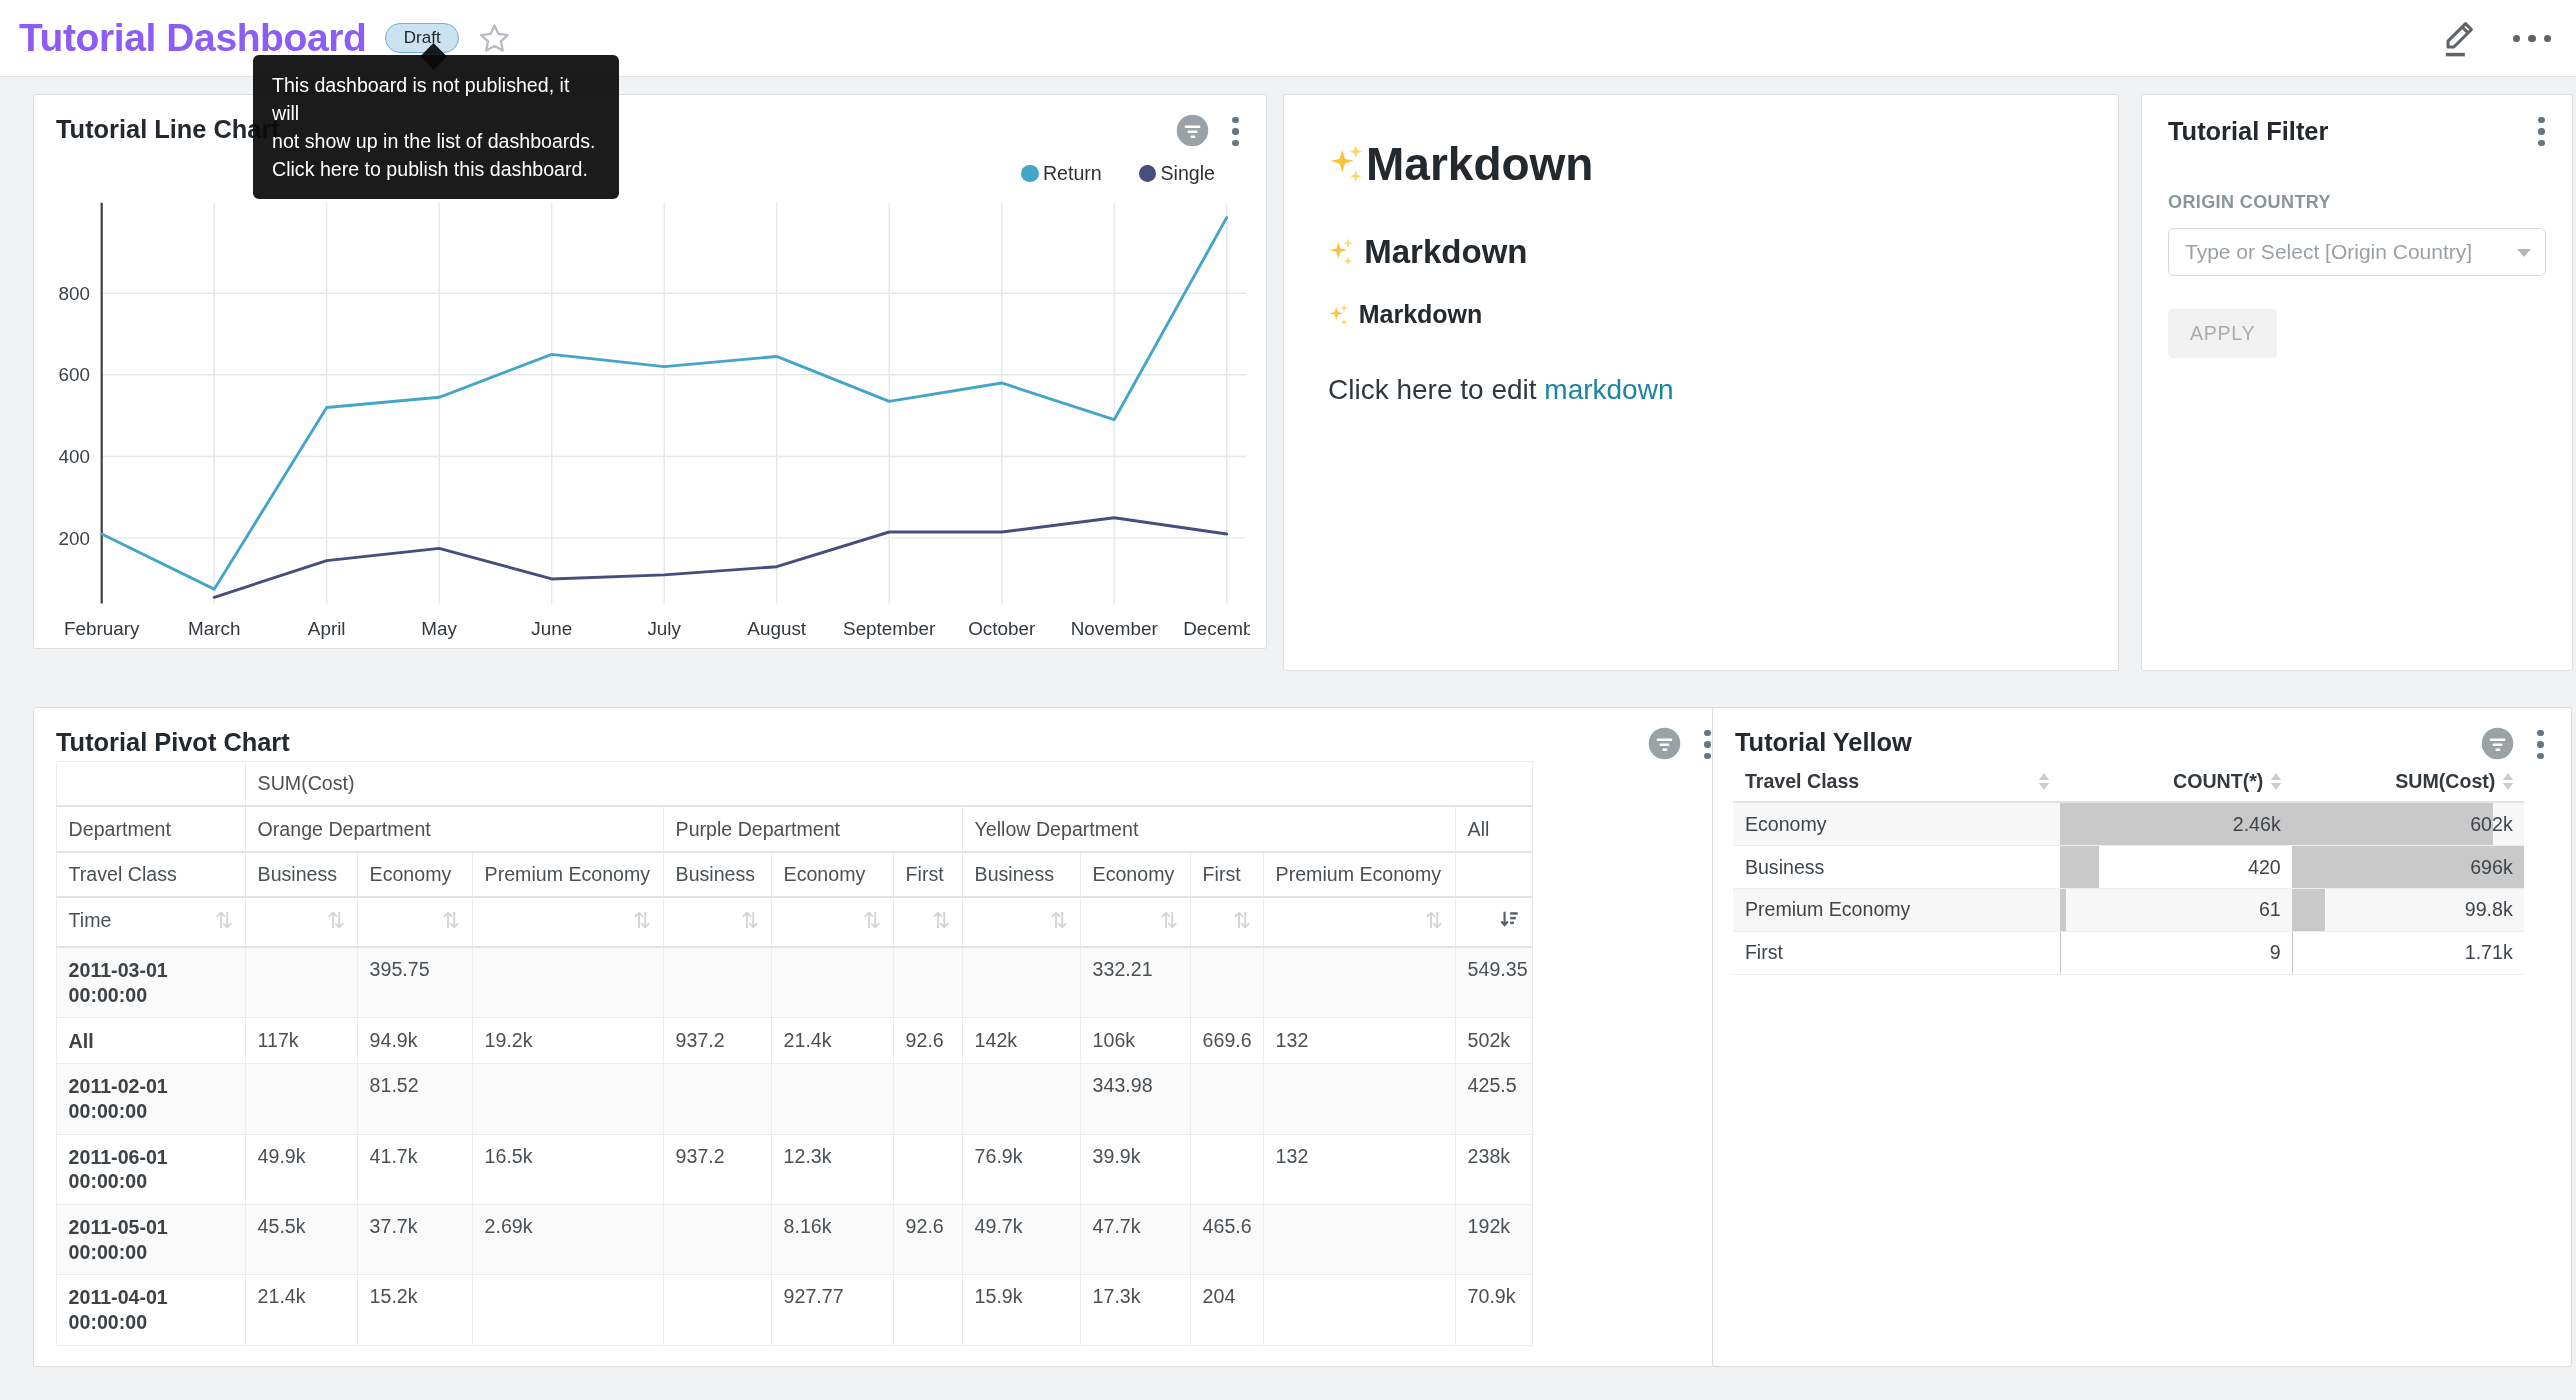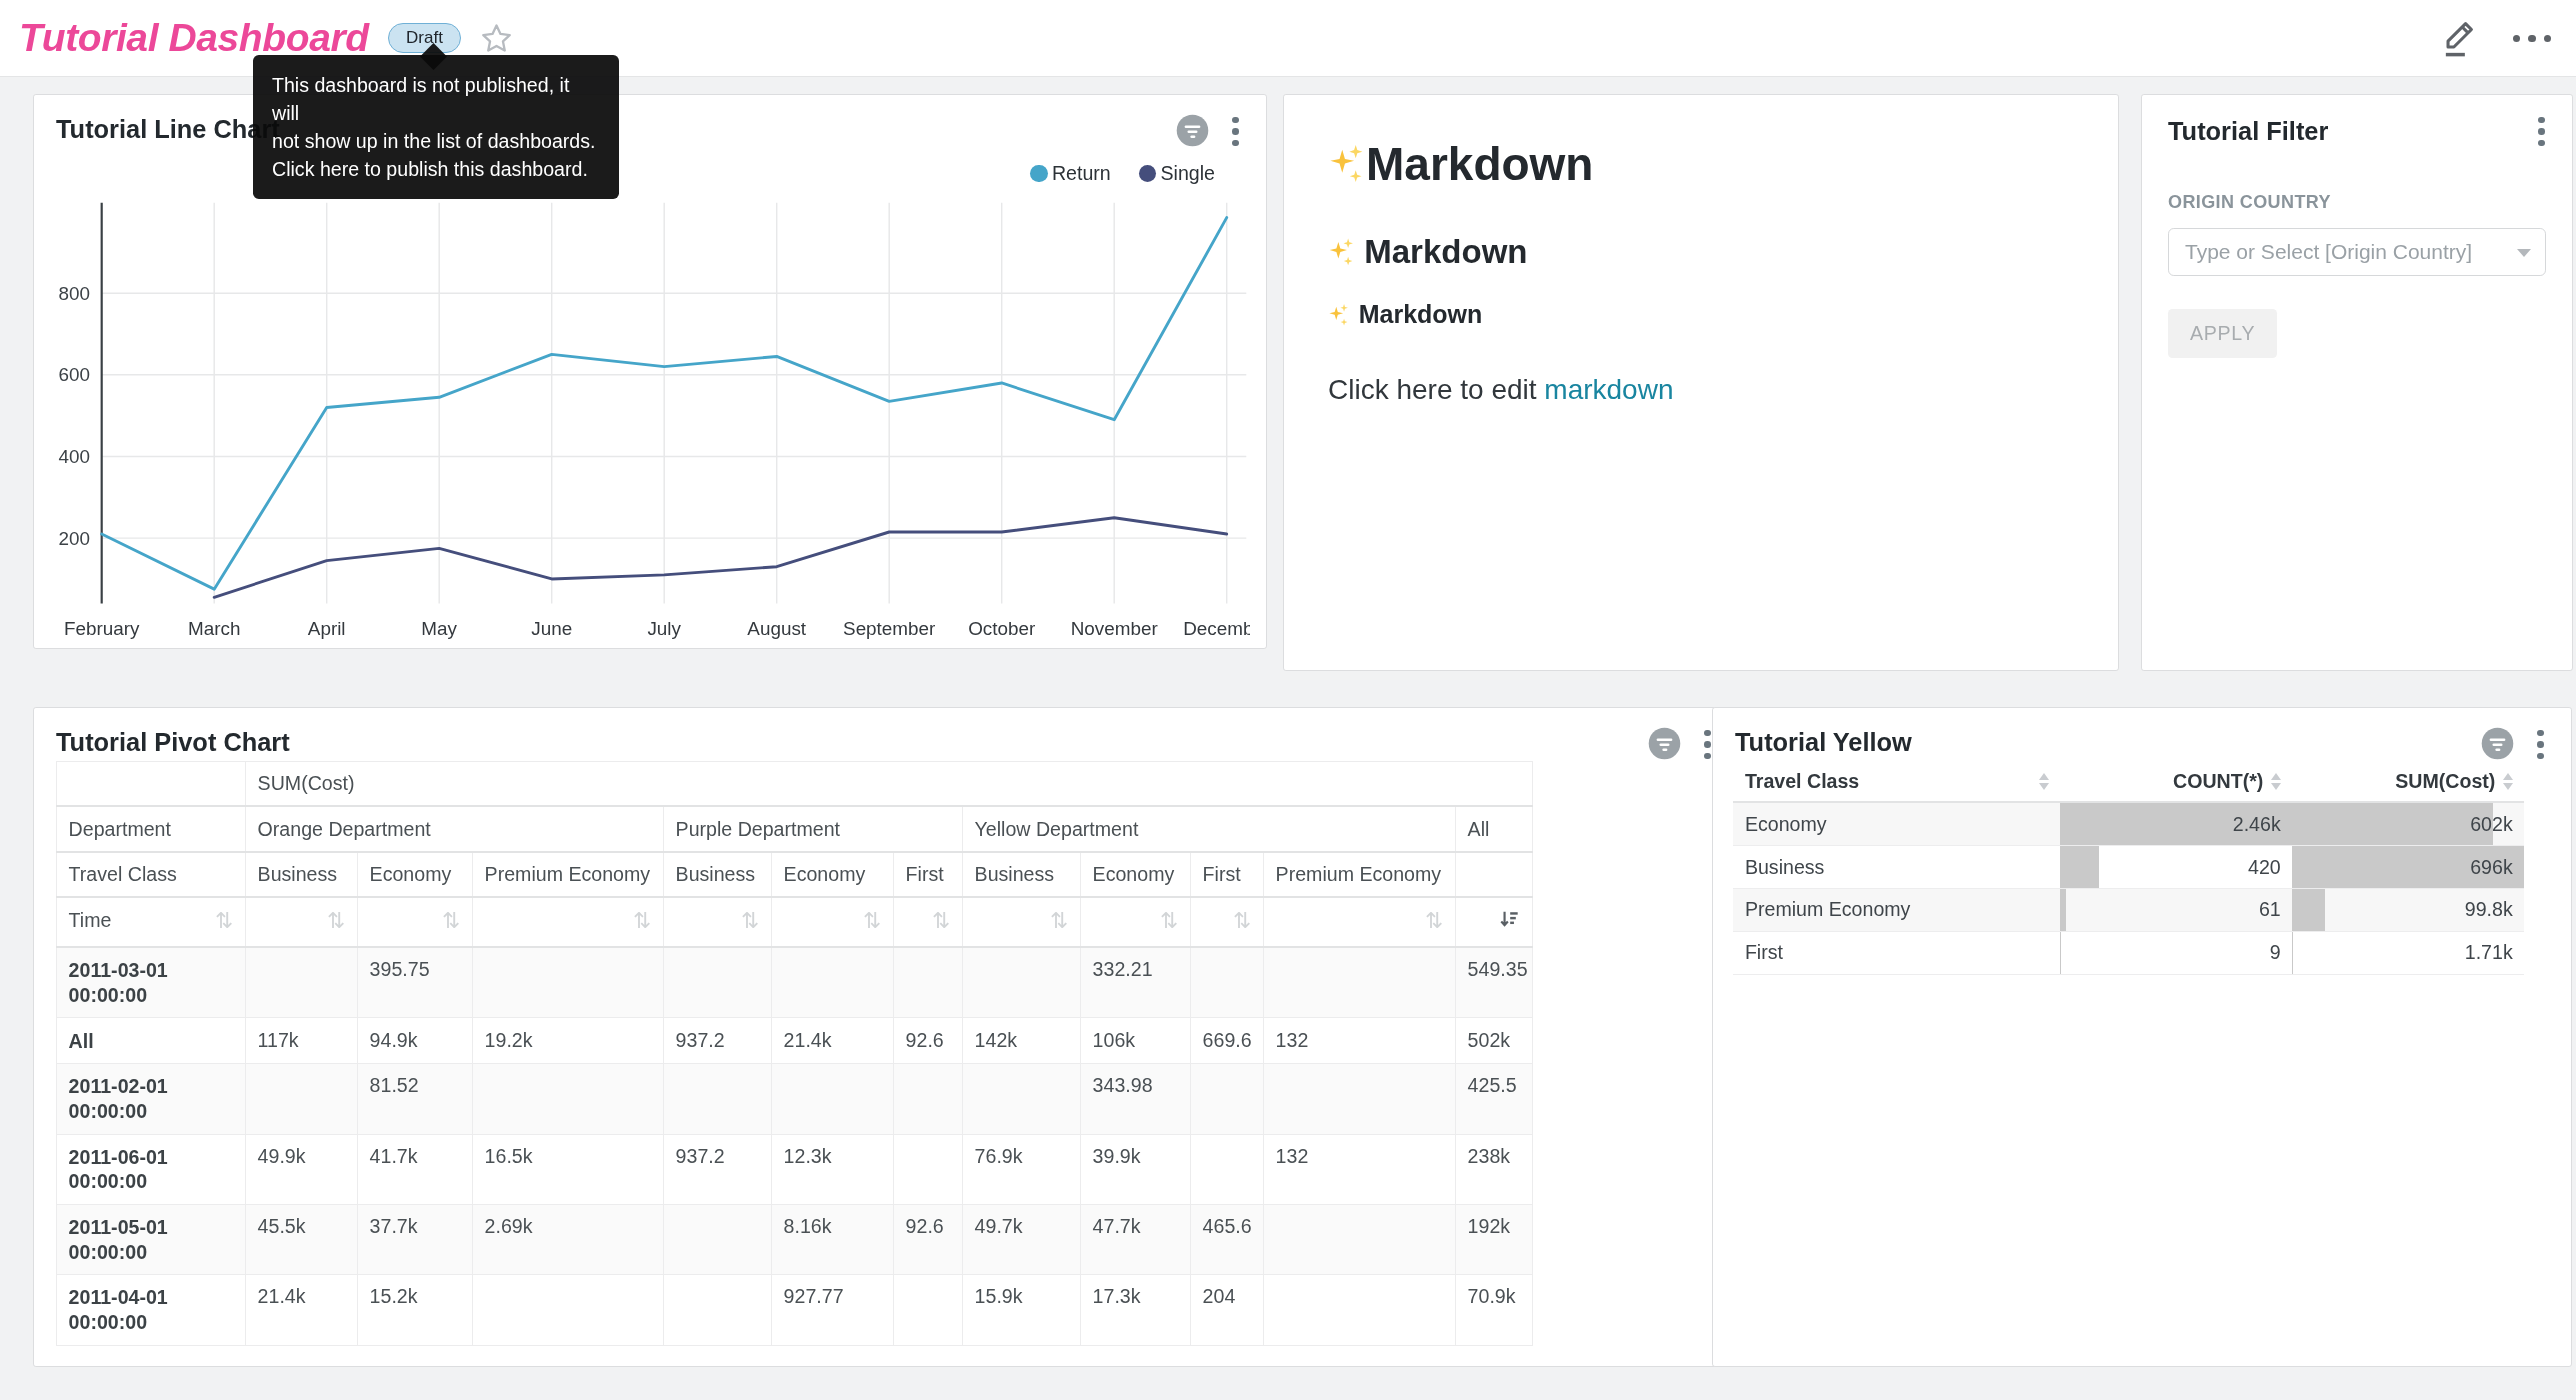--- a/index.html
+++ b/index.html
@@ -3,21 +3,21 @@
 <meta charset="utf-8">
 <style>
   * { margin:0; padding:0; box-sizing:border-box; }
   html,body { background:#e9eaeb; }
   body { font-family:"Liberation Sans", sans-serif; color:#23292e; }
   .page { position:relative; width:2576px; height:1400px; background:#f1f2f3; overflow:hidden; }
 
   
   .app-header { position:absolute; left:0; top:0; width:2576px; height:77px; background:#fff;
                 border-bottom:1.5px solid #e4e5e6; display:flex; align-items:center; padding-left:19px; z-index:5; }
-  .page-title { font-size:39px; font-weight:600; color:#ec4899; letter-spacing:-0.4px;font-style:italic; }
+  .page-title { font-size:39px; font-weight:600; color:#8b5cf6; letter-spacing:-0.4px; }
   .draft-pill { margin-left:19px; font-size:17px; color:#20262c; background:#cbe3f1; border:1.5px solid #6fb0d6;
                 border-radius:22px; padding:5.1px 17.4px; line-height:1.1; }
   .star-btn { margin-left:19px; display:inline-flex; }
   .header-actions { position:absolute; right:25px; top:0; height:77px; display:flex; align-items:center; gap:35px; }
   .hmenu { display:flex; gap:8px; cursor:pointer; }
   .hmenu i { width:7.3px; height:7.3px; border-radius:50%; background:#5f6368; display:block; }
 
   
   .tooltip { position:absolute; left:253px; top:55px; width:366px; background:rgba(10,10,10,0.93); color:#fff;
              border-radius:5.8px; padding:16px 19px; font-size:19.6px; line-height:28px; z-index:9; }
@@ -32,21 +32,21 @@
   .panel-pivot  { left:33px;   top:707px; width:1706px; height:660px; }
   .panel-table  { left:1712px; top:707px; width:860px; height:660px; }
 
   .panel-title { font-size:25.4px; font-weight:600; color:#23292e; }
   .panel-head { position:absolute; left:22px; top:20.3px; }
   .panel-icons { position:absolute; right:23px; top:17.4px; display:flex; align-items:center; gap:19px; z-index:2; }
   .kebab { display:flex; flex-direction:column; gap:5.1px; padding:4.4px; cursor:pointer; }
   .kebab i { width:6.5px; height:6.5px; border-radius:50%; background:#69757e; display:block; }
 
   
-  .legend { position:absolute; right:51px; top:67px; display:flex; gap:28px; align-items:center; }
+  .legend { position:absolute; right:51px; top:67px; display:flex; gap:37px; align-items:center; }
   .legend-item { display:flex; align-items:center; gap:4.4px; font-size:19.6px; color:#2c3237; cursor:pointer; }
   .legend-item .dot { width:17.4px; height:17.4px; border-radius:50%; display:inline-block; }
   #line-chart-svg { position:absolute; left:11px; top:102px; }
 
   
   .md-h1 { margin-top:42px; font-size:46px; font-weight:600; color:#24292e; display:flex; align-items:center; }
   .md-h2 { margin-top:42px; font-size:33px; font-weight:600; color:#24292e; display:flex; align-items:center; gap:8.7px; }
   .md-h3 { margin-top:29px; font-size:25px; font-weight:600; color:#24292e; display:flex; align-items:center; gap:8.7px; }
   .md-p  { margin-top:45px; font-size:28px; color:#31373c; }
   .md-link { color:#1985a0; cursor:pointer; }

